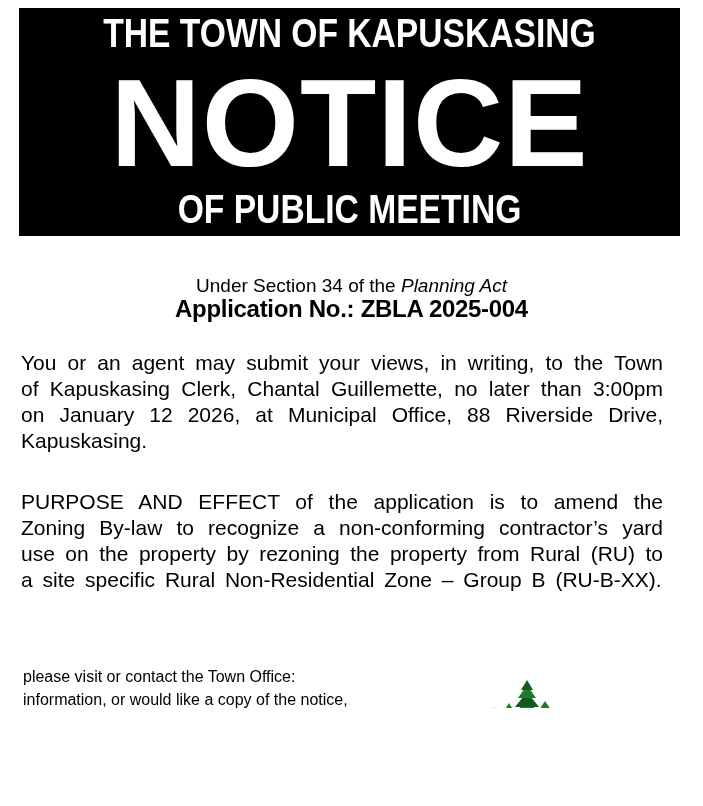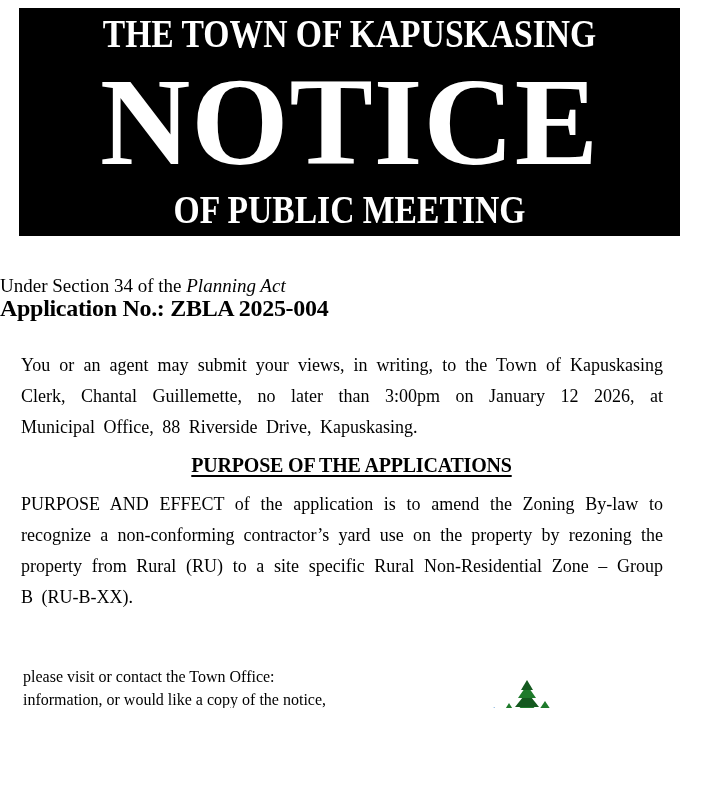--- a/index.html
+++ b/index.html
@@ -2,21 +2,21 @@
 <html><head>
 <meta charset="utf-8">
 <style>
   html, body { margin: 0; padding: 0; background: #ffffff; }
   .page {
     position: relative;
     width: 703px;
     height: 708px;
     background: #ffffff;
     color: #000000;
-    font-family: Liberation Serif, serif;
+    font-family: Liberation Sans, sans-serif;
     overflow: hidden;
   }
 
   
   .banner {
     position: absolute;
     top: 8px; left: 19px; right: 23px; height: 228px;
     background: #000000;
     color: #ffffff;
   }
@@ -35,32 +35,32 @@
     letter-spacing: 0px;
   }
   .banner-top    { top: 5px; }
   .banner-main   { top: 52px; font-size: 125px; letter-spacing: 1px; }
   .banner-bottom { top: 181px; }
 
   
   .subheader {
     position: absolute;
     top: 275px; left: 0; width: 100%;
-    text-align: left;
+    text-align: center;
   }
   .sub-line1 { font-size: 19px; line-height: 22px; }
   .sub-line1 .act { font-style: italic; }
   .sub-line2 { font-size: 24px; line-height: 23px; font-weight: bold; letter-spacing: -0.3px; }
 
   
   .para {
     position: absolute;
     left: 21px; right: 40px;
-    font-size: 18px;
-    line-height: 31px;
+    font-size: 21px;
+    line-height: 26px;
     text-align: justify;
     word-spacing: 4px;
   }
   .para-submission { top: 350px; }
   .para-purpose    { top: 489px; }
 
   .purpose-heading {
     position: absolute;
     top: 454px; left: 0; width: 100%;
     text-align: center;
@@ -116,21 +116,20 @@
   <div class="subheader">
     <div class="sub-line1">
       <span>Under Section 34 of the</span>
       <span class="act">Planning Act</span>
     </div>
     <div class="sub-line2">Application No.: ZBLA 2025-004</div>
   </div>
 
   <div class="para para-submission">You or an agent may submit your views, in writing, to the Town of Kapuskasing Clerk, Chantal Guillemette, no later than 3:00pm on January 12 2026, at Municipal Office, 88 Riverside Drive, Kapuskasing.</div>
 
-  <div class="purpose-heading">PURPOSE OF THE APPLICATIONS</div>
 
   <div class="para para-purpose">PURPOSE AND EFFECT of the application is to amend the Zoning By-law to recognize a non-conforming contractor’s yard use on the property by rezoning the property from Rural (RU) to a site specific Rural Non-Residential Zone – Group B (RU-B-XX).</div>
 
   <div class="contact">
     <div>please visit or contact the Town Office:</div>
     <div>information, or would like a copy of the notice,</div>
     <div>705-502-4255.</div>
   </div>
 
   <div class="logo">

